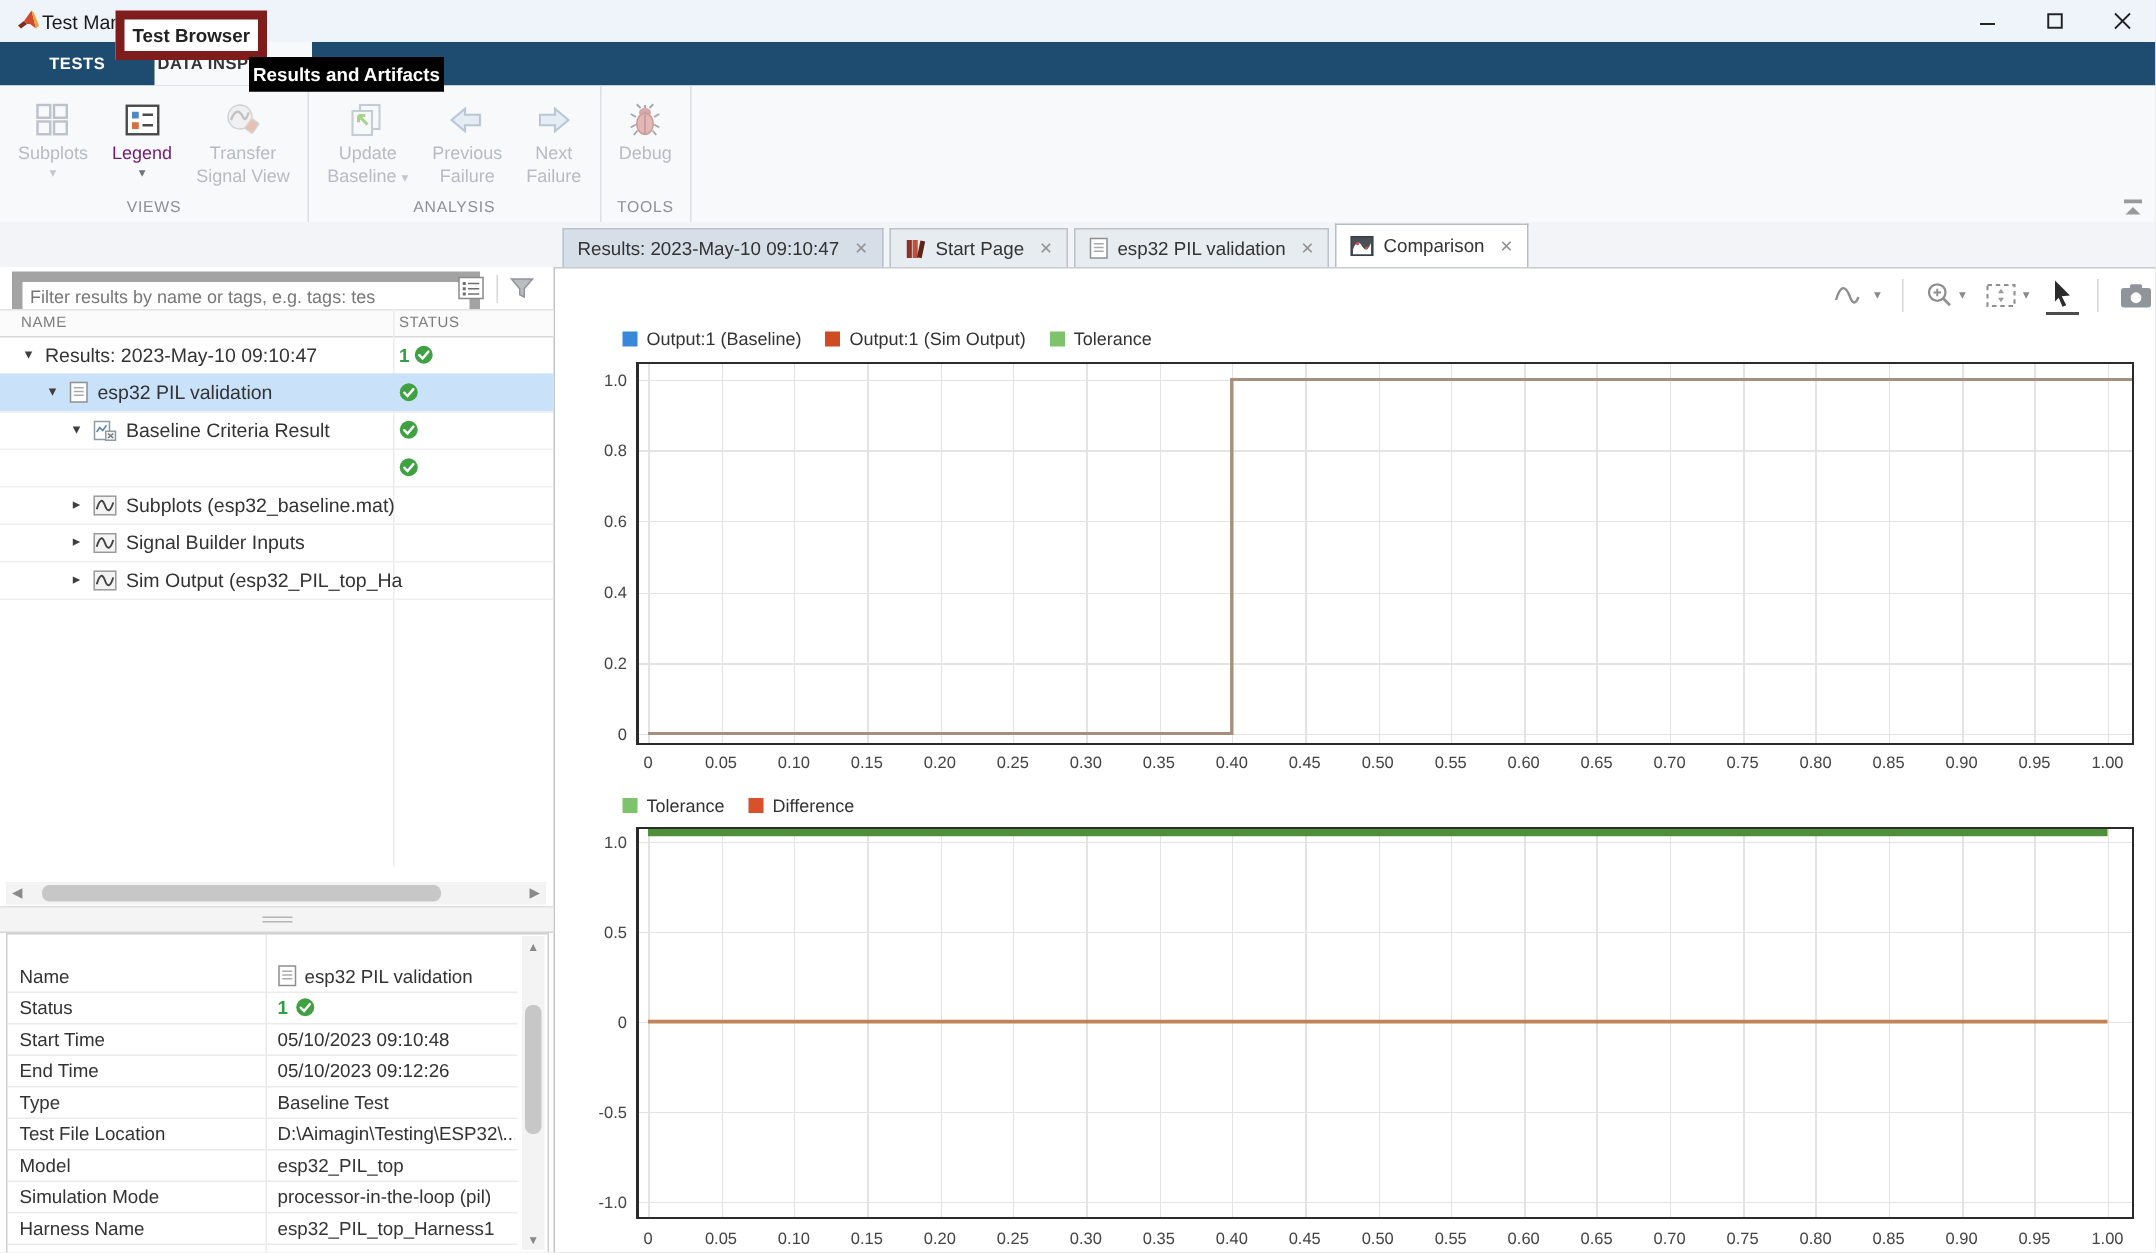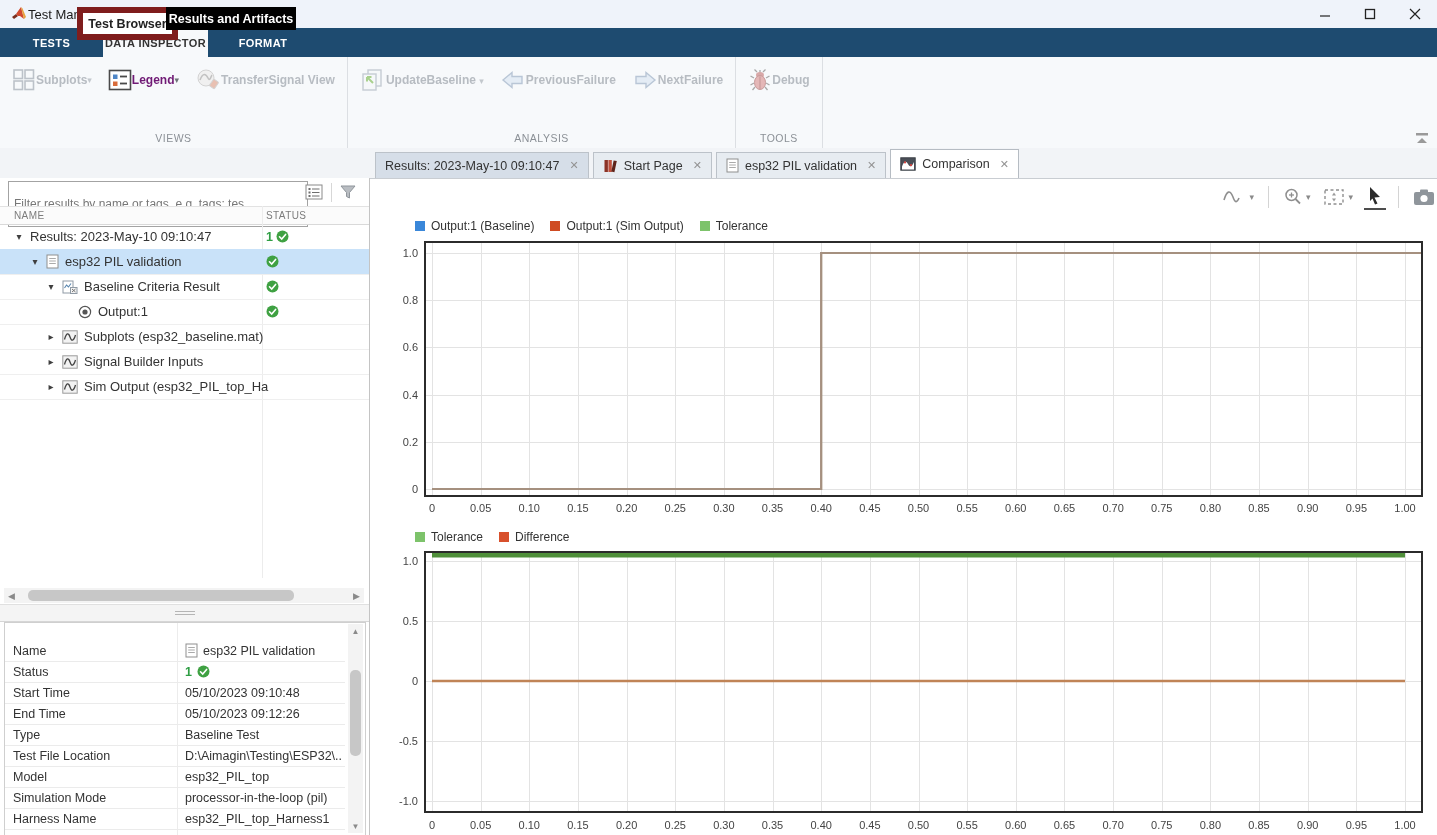--- a/index.html
+++ b/index.html
@@ -15,49 +15,49 @@
 
   
   #ribbon-tabs{left:0;top:28px;width:1437px;height:29px;background:#1e4b70;display:flex;}
   .rtab{height:29px;display:flex;align-items:center;justify-content:center;color:#fff;
         font-size:11px;font-weight:700;letter-spacing:.4px;}
   .rtab.active{background:#f7f9fb;color:#333;}
   #ribbon-body{left:0;top:57px;width:1437px;height:91px;background:#f7f9fb;border-bottom:1px solid #c8c8c8;
         display:flex;align-items:stretch;}
   .rb-group{display:flex;flex-direction:column;align-items:center;border-right:1px solid #dcdfe3;padding:0 4px;}
   .rb-buttons{display:flex;flex:1;align-items:flex-start;padding-top:6px;}
-  .rb-btn{display:flex;align-items:center;padding:2px 6px;margin:0 2px;font-weight:bold;}
+  .rb-btn{display:flex;flex-direction:column;align-items:center;padding:2px 6px;margin:0 2px;}
   .rb-btn .ric{height:30px;display:flex;align-items:center;justify-content:center;}
   .rb-btn .l{font-size:12px;line-height:15px;color:#701a75;white-space:nowrap;}
   .rb-btn.disabled .l{color:#b7bcc2;}
   .rb-caret{color:#6f7479;font-size:9px;line-height:10px;}
   .rb-btn.disabled .rb-caret{color:#c3c8cd;}
   .rb-label{font-size:10.5px;color:#8b9096;letter-spacing:.5px;padding:2px 0 4px 0;}
   #collapse-btn{position:absolute;right:6px;top:131px;width:18px;height:15px;display:flex;flex-direction:column;align-items:center;}
 
   
   #substrip{left:0;top:148px;width:1437px;height:30px;background:#f2f4f7;border-bottom:1px solid #c9cdd2;}
   .ltab{position:absolute;top:7px;height:21px;display:flex;align-items:center;justify-content:center;
         font-size:12.5px;font-weight:700;}
   #ltab-browser{left:77px;width:89px;background:#fff;border:6px solid #7f1d1d;color:#222;}
-  #ltab-results{left:166px;width:128px;background:#000;border:1px solid #000;color:#fff;}
+  #ltab-results{left:166px;width:128px;background:#000;border:1px solid #000;color:#fff;margin-top:31px;}
 
   #doctabs{position:absolute;left:375px;top:148px;height:30px;display:flex;align-items:flex-end;}
   .dtab{height:25px;display:flex;align-items:center;padding:0 9px;margin-right:4px;font-size:12.5px;
         border:1px solid #bcc2c9;border-bottom:none;background:#e7ecf1;color:#333;white-space:nowrap;}
   .dtab.first{background:#d6dee8;}
   .dtab.active{background:#fff;height:28px;border-color:#b6bcc3;position:relative;z-index:3;}
   .dtab .x{margin-left:10px;color:#939393;font-size:11px;}
   .dtab .dico{margin-right:6px;display:flex;align-items:center;}
 
   
   #left-panel{left:0;top:178px;width:369px;height:657px;background:#fff;border-right:1px solid #c4c4c4;}
   #filter-row{position:absolute;left:0;top:3px;width:369px;height:24px;display:flex;align-items:center;}
-  #filter-input{position:absolute;left:8px;top:0;width:288px;height:20px;border:1px solid #a3a3a3;
-        font-size:12px;padding:12px 5px;color:#737373;font-family:inherit;}
+  #filter-input{position:absolute;left:8px;top:0;width:288px;height:20px;border:7px solid #a3a3a3;
+        font-size:12px;padding:0 5px;color:#737373;font-family:inherit;}
   #filter-input::placeholder{color:#777;}
   .mini-btn{position:absolute;top:0;width:24px;height:22px;display:flex;align-items:center;justify-content:center;}
   #filter-sep{position:absolute;left:331px;top:2px;width:1px;height:19px;background:#d7d7d7;}
 
   #tree-header{position:absolute;left:0;top:28px;width:369px;height:17px;background:#fbfbfb;
         border-top:1px solid #e2e2e2;border-bottom:1px solid #d9d9d9;font-size:10px;color:#7c7c7c;letter-spacing:.4px;}
   #tree-coldiv{position:absolute;left:262px;top:28px;width:1px;height:372px;background:#ececec;}
   .tree-row{position:absolute;left:0;width:369px;height:25px;border-bottom:1px solid #efefef;
         display:flex;align-items:center;overflow:hidden;white-space:nowrap;}
   .tree-row.selected{background:#c9e2f9;}
@@ -376,30 +376,20 @@
           <div class="tr-status">
             <span style="display: inline-flex;">
               <svg width="13" height="13" viewBox="0 0 13 13">
                 <circle cx="6.5" cy="6.5" r="6" fill="#3fa142"></circle>
                 <path d="M3.5,6.8 L5.7,9 L9.6,4.4" fill="none" stroke="#fff" stroke-width="1.6" stroke-linecap="round"></path>
               </svg>
             </span>
           </div>
         </div>
         <div class="tree-row" style="top: 121px;">
-          <div class="tr-name" style="padding-left: 62px;">
-            <span class="expander" style="margin-right: 6px;"></span>
-            <span class="tr-ico">
-              <svg width="14" height="14" viewBox="0 0 14 14">
-                <circle cx="7" cy="7" r="5.6" fill="#fff" stroke="#555" stroke-width="1.2"></circle>
-                <circle cx="7" cy="7" r="2.6" fill="#555"></circle>
-              </svg>
-            </span>
-            <span>Output:1</span>
-          </div>
           <div class="tr-status">
             <span style="display: inline-flex;">
               <svg width="13" height="13" viewBox="0 0 13 13">
                 <circle cx="6.5" cy="6.5" r="6" fill="#3fa142"></circle>
                 <path d="M3.5,6.8 L5.7,9 L9.6,4.4" fill="none" stroke="#fff" stroke-width="1.6" stroke-linecap="round"></path>
               </svg>
             </span>
           </div>
         </div>
         <div class="tree-row" style="top: 146px;">

